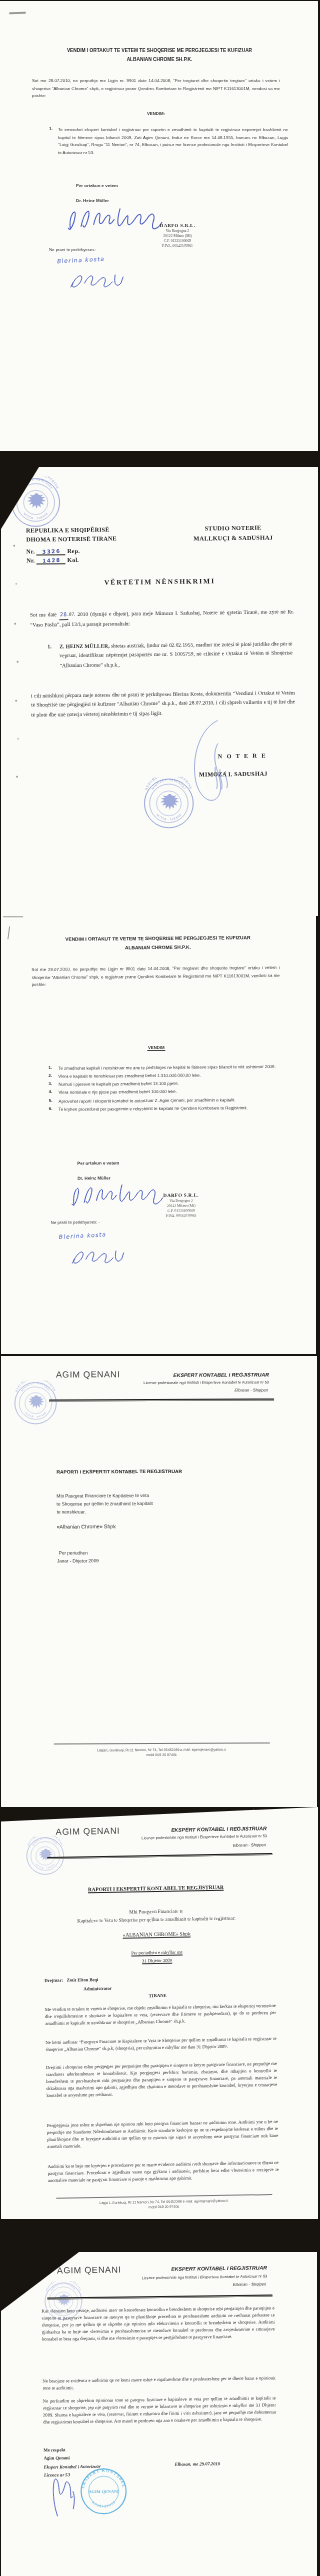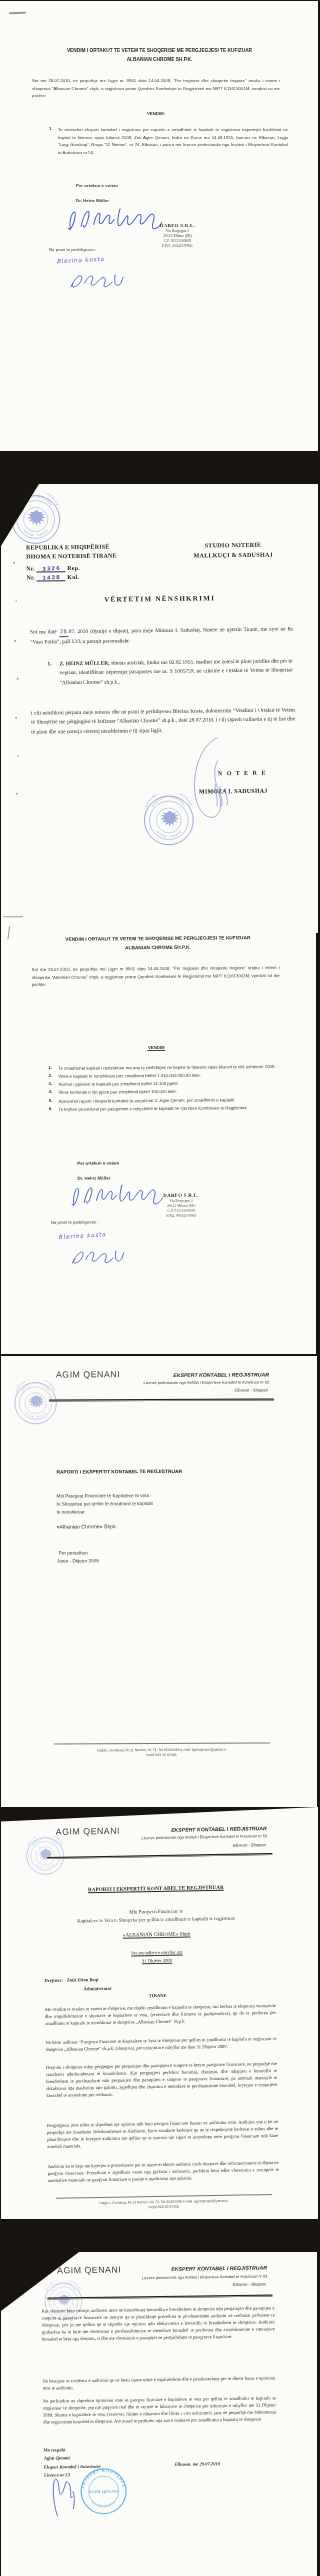--- a/index.html
+++ b/index.html
@@ -124,21 +124,21 @@
         <p class="dl">P.IVA. 00542570961</p>
       </div>
       <p class="abs sans v-body" style="left:49px;top:245px;">Ne prani te perkthyeses:</p>
       <p class="abs hand-name" style="left:57px;top:256px;">Blerina kosta</p>
       <svg class="sig" style="left:66px;top:266px;width:59px;height:30px;" viewBox="0 0 120 60">
           <use href="#sig-blerina"></use>
         </svg>
     </div>
   </section>
 
-  <section class="page" id="p2" style="top:484px;left:1px;width:317px;height:449px;clip-path:polygon(38px 0,100% 0,100% 100%,0 100%,0 62px);">
+  <section class="page" id="p2" style="top:467px;left:1px;width:317px;height:449px;clip-path:polygon(38px 0,100% 0,100% 100%,0 100%,0 62px);">
     <div class="rc" style="transform:rotate(-0.7deg);">
       <svg class="stamp" style="left:11.3px;top:8.2px;width:52px;height:52px;" viewBox="0 0 124 124">
           <use href="#stamp-notary"></use>
         </svg>
       <div class="abs" style="left:27px;top:58px;">
         <p class="n-org">REPUBLIKA E SHQIPËRISË</p>
         <p class="n-org">DHOMA E NOTERISË TIRANE</p>
         <p class="n-org" style="margin-top:2.1px;"><span>Nr.</span> <span class="slot"><span class="hnum">3326</span></span> <span>Rep.</span></p>
         <p class="n-org"><span>Nr.</span> <span class="slot"><span class="hnum">1428</span></span> <span>Kol.</span></p>
       </div>

